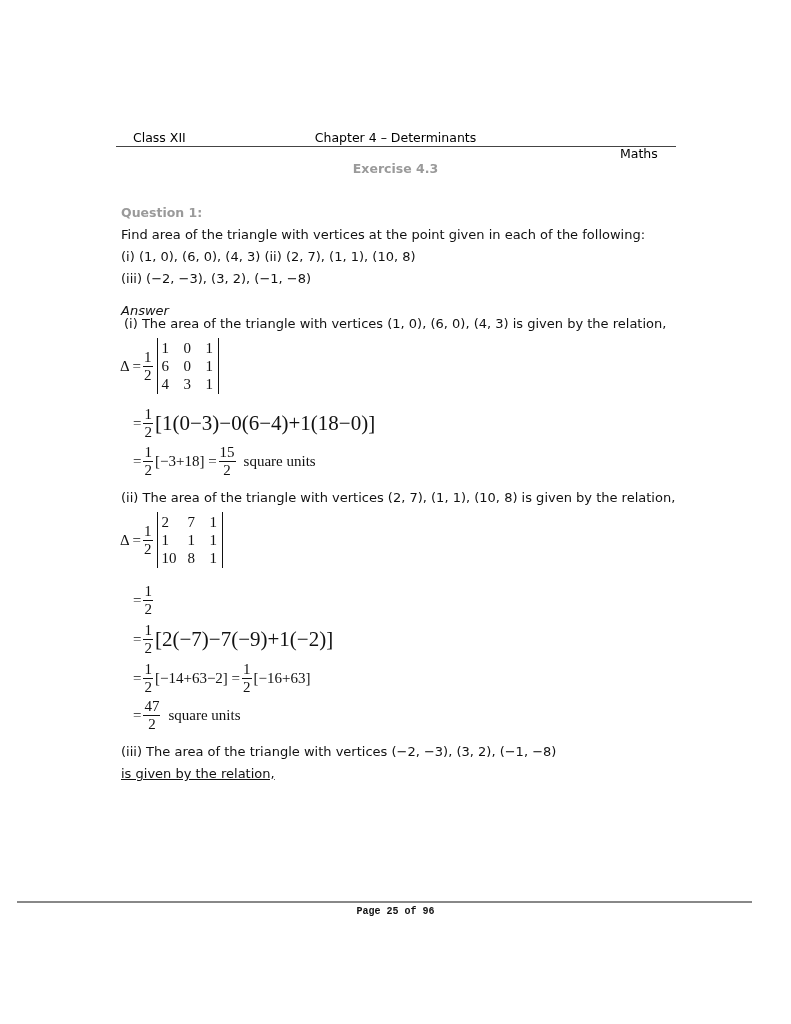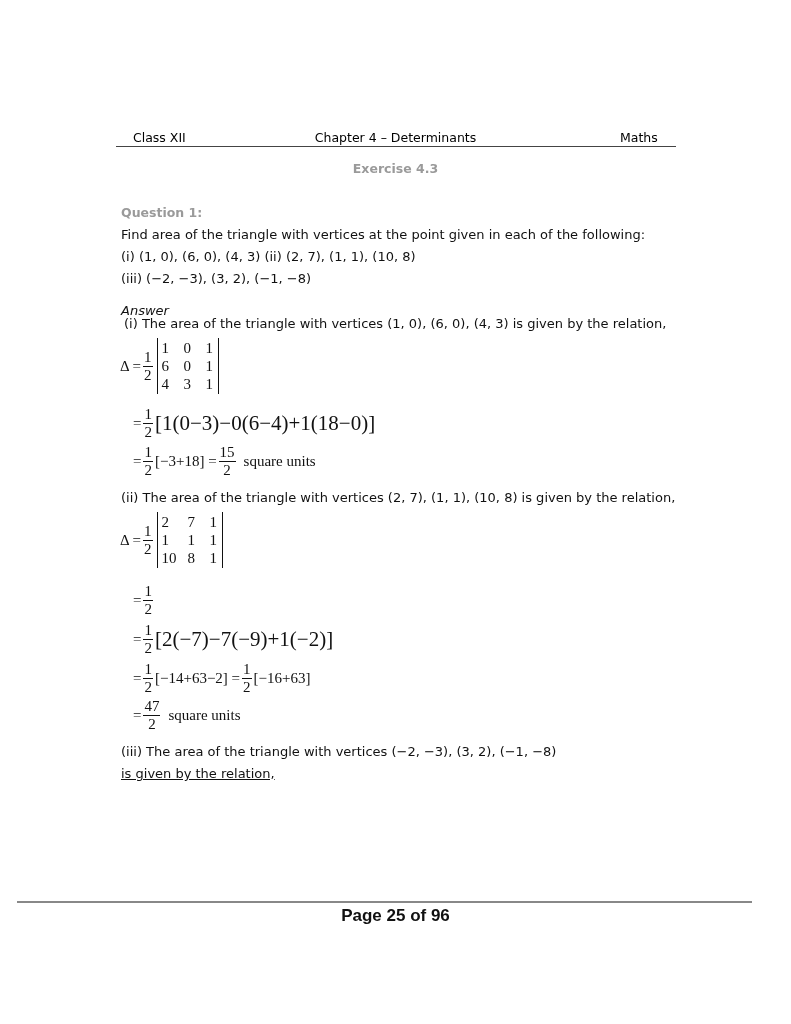--- a/index.html
+++ b/index.html
@@ -13,28 +13,28 @@
     .line { left: 121px; font-size: 13px; color: #111; white-space: nowrap; }
     .math { font-family: "Liberation Serif", "DejaVu Serif", serif; font-size: 15px; color: #111; }
     .frac { display: inline-flex; flex-direction: column; align-items: center; vertical-align: middle; margin: 0 2px; line-height: 1; }
     .frac .num { padding: 0 1px 1px; border-bottom: 1px solid #111; }
     .frac .den { padding-top: 1px; }
     .row { display: flex; align-items: center; white-space: nowrap; }
     .det { display: inline-grid; border-left: 1.3px solid #111; border-right: 1.3px solid #111; padding: 1px 2px 1px 4px; margin-left: 2px; line-height: 18px; }
     .det span { text-align: left; }
     .big { font-size: 21px; line-height: 1; }
     .footer-rule { left: 17px; width: 735px; top: 901px; border-top: 2px solid #888; }
-    .footer { top: 906px; left: 0; width: 791px; text-align: center; font-size: 17px; font-weight: bold; color: #111; font-family: Liberation Sans, sans-serif; }
+    .footer { top: 906px; left: 0; width: 791px; text-align: center; font-size: 10px; font-weight: bold; color: #111; font-family: Liberation Mono, monospace; }
   </style>
 </head>
 <body>
 
 <div class="abs hdr" style="left:133px;">Class XII</div>
 <div class="abs hdr" style="left:0;width:791px;text-align:center;">Chapter 4 – Determinants</div>
-<div class="abs hdr" style="left:620px;">Maths</div>
+<div class="abs hdr" style="left:620px;margin-top:16px;">Maths</div>
 <div class="abs hdr-rule"></div>
 
 <div class="abs ex-title">Exercise 4.3</div>
 
 <div class="abs qlabel">Question 1:</div>
 <div class="abs line" style="top:227px;">Find area of the triangle with vertices at the point given in each of the following:</div>
 <div class="abs line" style="top:249px;">(i) (1, 0), (6, 0), (4, 3) (ii) (2, 7), (1, 1), (10, 8)</div>
 <div class="abs line" style="top:271px;">(iii) (−2, −3), (3, 2), (−1, −8)</div>
 <div class="abs line" style="top:303px;font-style:italic;">Answer</div>
 

